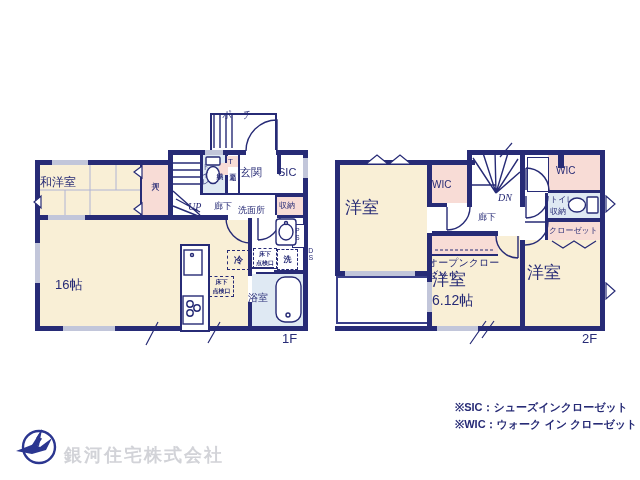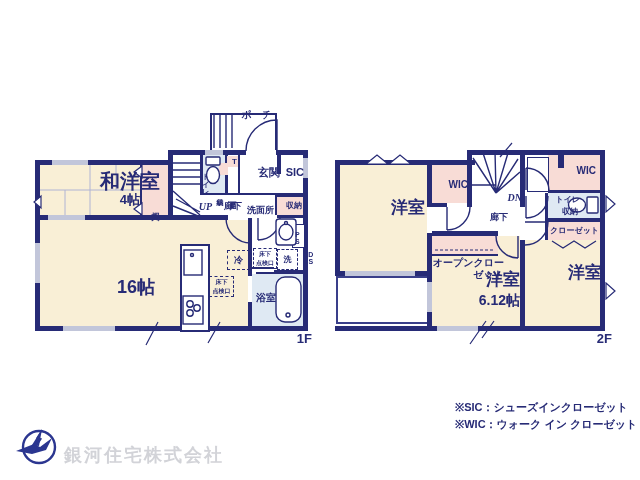--- a/index.html
+++ b/index.html
@@ -8,21 +8,21 @@
   }
   html,body{margin:0;padding:0;background:#fff;}
   #canvas{position:relative;width:640px;height:480px;background:#fff;overflow:hidden;
           font-family:"Liberation Sans",sans-serif;}
   .abs{position:absolute;}
   .w{position:absolute;background:var(--wall);z-index:3;}
   .win{position:absolute;background:var(--win);z-index:4;}
   .fill{position:absolute;z-index:1;}
   .cream{background:var(--cream);} .pink{background:var(--pink);}
   .blue{background:var(--blue);} .white{background:#fff;}
-  .lbl{position:absolute;color:var(--wall);font-weight:700;text-align:right;
+  .lbl{position:absolute;color:var(--wall);font-weight:400;text-align:left;
        line-height:1.2;z-index:6;white-space:pre-line;}
   .vt{writing-mode:vertical-rl;text-orientation:upright;letter-spacing:0px;}
   .dash{position:absolute;border:1px dashed var(--wall);z-index:5;display:flex;
         align-items:center;justify-content:center;color:var(--wall);font-weight:700;}
   .thinbox{position:absolute;border:2px solid var(--wall);background:#fff;z-index:2;}
   .it{font-style:italic;font-family:"Liberation Serif",serif;}
   svg.ovl{position:absolute;left:0;top:0;z-index:5;pointer-events:none;}
   .note{position:absolute;color:var(--wall);font-weight:700;font-size:11px;z-index:6;}
   .company{position:absolute;color:var(--logotxt);font-weight:700;font-size:18px;
            letter-spacing:2px;z-index:6;}
@@ -94,24 +94,23 @@
   <div class="lbl" style="left:240px;top:166px;width:40px;font-size:11px;">玄関</div>
   <div class="lbl" style="left:278px;top:166px;width:26px;font-size:11px;">SIC</div>
   <div class="lbl" style="left:228px;top:157px;width:9px;font-size:8px;">T</div>
   <div class="lbl vt" style="left:228px;top:168px;height:28px;font-size:7px;">下足箱</div>
   <div class="lbl vt" style="left:201px;top:158px;height:34px;font-size:7px;">トイレ</div>
   <div class="lbl vt" style="left:215px;top:167px;height:26px;font-size:7px;">収納</div>
   <div class="lbl it" style="left:188px;top:201px;width:24px;font-size:10px;">UP</div>
   <div class="lbl" style="left:214px;top:201px;width:28px;font-size:9px;">廊下</div>
   <div class="lbl" style="left:238px;top:205px;width:36px;font-size:9px;">洗面所</div>
   <div class="lbl" style="left:279px;top:201px;width:23px;font-size:8px;">収納</div>
-  <div class="lbl" style="left:40px;top:169px;width:120px;font-size:20px;">和洋室</div>
-  <div class="lbl" style="left:40px;top:192px;width:100px;font-size:13px;">4帖</div>
+  <div class="lbl" style="left:40px;top:175px;width:120px;font-size:12px;">和洋室</div>
   <div class="lbl vt" style="left:150px;top:176px;height:30px;font-size:8px;">押入</div>
-  <div class="lbl" style="left:55px;top:277px;width:100px;font-size:18px;">16帖</div>
+  <div class="lbl" style="left:55px;top:277px;width:100px;font-size:13px;">16帖</div>
   <div class="lbl vt" style="left:293px;top:227px;height:18px;font-size:6.5px;z-index:7;">PS</div>
   <div class="lbl vt" style="left:306px;top:247px;height:18px;font-size:7px;">DS</div>
   <div class="lbl" style="left:248px;top:292px;width:28px;font-size:10px;">浴室</div>
   <div class="lbl" style="left:282px;top:331px;width:30px;font-size:13px;">1F</div>
 
   <div class="fill white" style="left:340px;top:155px;width:260px;height:171px;"></div>
   <div class="fill cream" style="left:340px;top:165px;width:87px;height:106px;"></div>
   <div class="fill pink" style="left:432px;top:165px;width:35px;height:38px;"></div>
   <div class="fill pink" style="left:548px;top:155px;width:52px;height:35px;"></div>
   <div class="fill blue" style="left:548px;top:193px;width:52px;height:25px;"></div>

